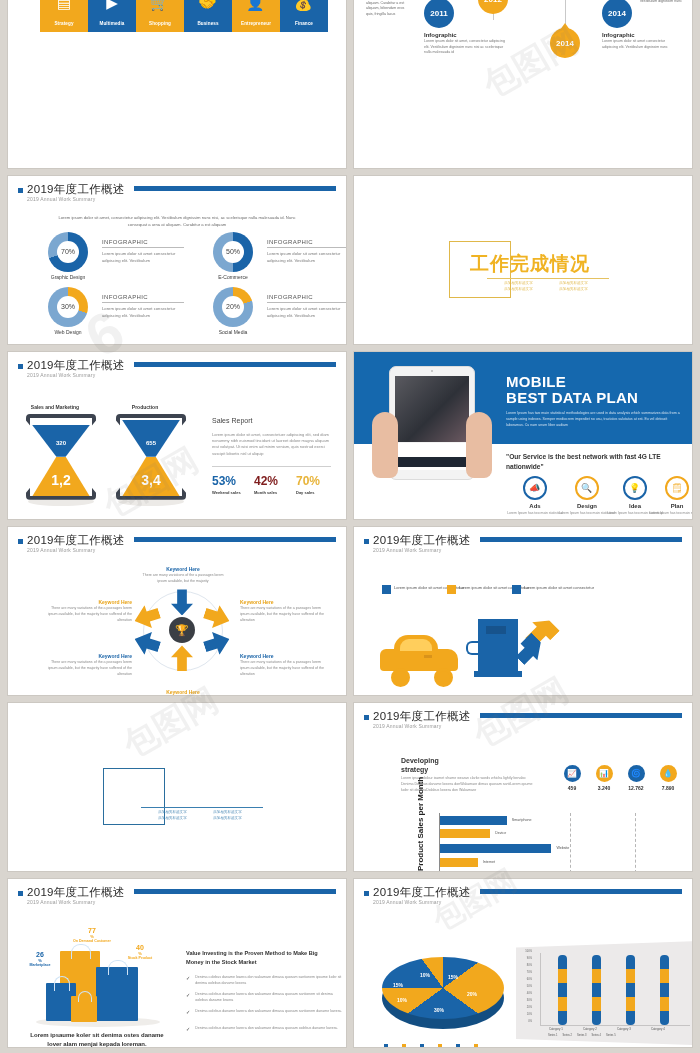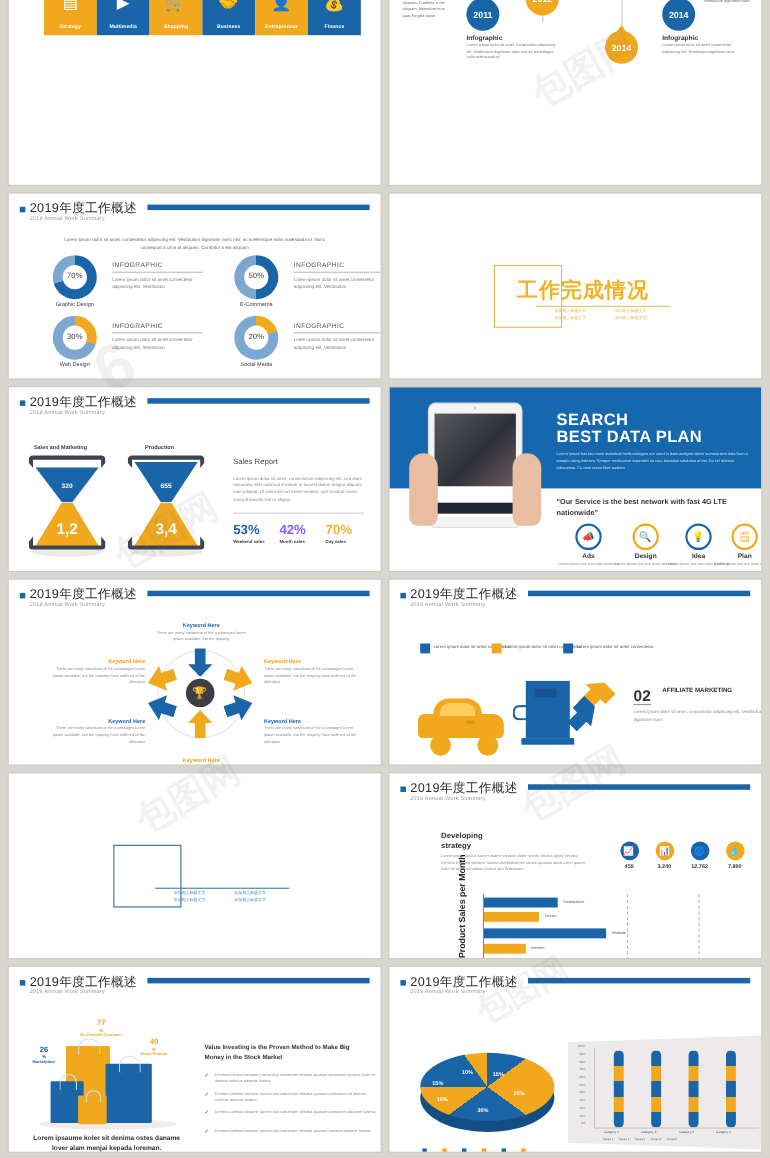--- a/index.html
+++ b/index.html
@@ -332,21 +332,21 @@
 
     <div class="sr-h" style="left:204px;top:65px;">Sales Report</div>
     <div class="sr-p" style="left:204px;top:80px;">Lorem ipsum dolor sit amet, consectetuer adipiscing elit, sed diam nonummy nibh euismod tincidunt ut laoreet dolore magna aliquam erat volutpat. Ut wisi enim ad minim veniam, quis nostrud exerci suscipit lobortis nisl ut aliquip</div>
     <div class="sr-line" style="left:204px;top:114px;width:119px;"></div>
 
     <div class="sr-stat" style="left:204px;top:122px;">
       <div class="v" style="color:#1a64a8">53%</div>
       <div class="l">Weekend sales</div>
     </div>
     <div class="sr-stat" style="left:246px;top:122px;">
-      <div class="v" style="color:#8b5cf6">42%</div>
+      <div class="v" style="color:#7f1d1d">42%</div>
       <div class="l">Month sales</div>
     </div>
     <div class="sr-stat" style="left:288px;top:122px;">
       <div class="v" style="color:#e8b43a">70%</div>
       <div class="l">Day sales</div>
     </div>
   </div>
 
   <div class="slide">
     <div class="mob-band"></div>
@@ -355,21 +355,21 @@
       <div class="scr"></div>
       <div class="scrlow"></div>
       <div class="navbar"></div>
     </div>
     <div class="hands">
       <div class="hand" style="left:0;top:0;"></div>
       <div class="hand" style="left:94px;top:0;"></div>
     </div>
 
     <div class="mob-h">
-      <div>SEARCH</div>
+      <div>MOBILE</div>
       <div>BEST DATA PLAN</div>
     </div>
     <div class="mob-p">Lorem Ipsum has two main statistical methodologies are used in data analysis which summarizes data from a sample using indexes. Semper mediocrem imperdiet no usu, tractatos salutatus at est. Eu vel detraxit laboramus. Cu nam unum liber audiam</div>
     <div class="quote">"Our Service is the best network with fast 4G LTE nationwide"</div>
 
     <div class="mitem" style="left:150px;top:124px;">
       <div class="circ">
           <span>📣</span>
         </div>
       <div class="nm">Ads</div>
@@ -483,25 +483,20 @@
       <div style="position:absolute;left:0;top:0;width:40px;height:52px;background:#1a64a8;"></div>
       <div style="position:absolute;left:8px;top:7px;width:20px;height:8px;background:#17538c;"></div>
       <div style="position:absolute;left:-4px;bottom:0;width:48px;height:6px;background:#1a64a8;"></div>
       <div style="position:absolute;left:-12px;top:22px;width:14px;height:10px;border:2px solid #1a64a8;border-right:none;border-radius:6px 0 0 6px;"></div>
     </div>
     <div style="position:absolute;left:168px;top:88px;width:32px;height:30px;background:#f2a81d;
         clip-path:polygon(55% 0,100% 0,100% 45%,80% 45%,80% 100%,40% 100%,40% 45%,20% 45%);transform:rotate(45deg);"></div>
     <div style="position:absolute;left:163px;top:112px;width:30px;height:28px;background:#1a64a8;
         clip-path:polygon(45% 0,0 0,0 55%,20% 55%,20% 100%,60% 100%,60% 55%,80% 55%);transform:rotate(45deg);"></div>
 
-    <div class="num-item" style="left:222px;top:98px;">
-      <span class="n">02</span>
-      <div class="t">AFFILIATE MARKETING</div>
-      <div class="p">Lorem ipsum dolor sit amet, consectetur adipiscing elit. Vestibulum dignissim nunc</div>
-    </div>
   </div>
 
   <div class="slide">
     <div class="secbox blue" style="left:95px;top:65px;"></div>
     <div class="secrule blue" style="left:133px;top:104px;width:122px;"></div>
     <div class="secsubs blue" style="left:150px;top:107px;width:100px;">
       <div>添加相关标题文字</div>
       <div>添加相关标题文字</div>
       <div>添加相关标题文字</div>
       <div>添加相关标题文字</div>

